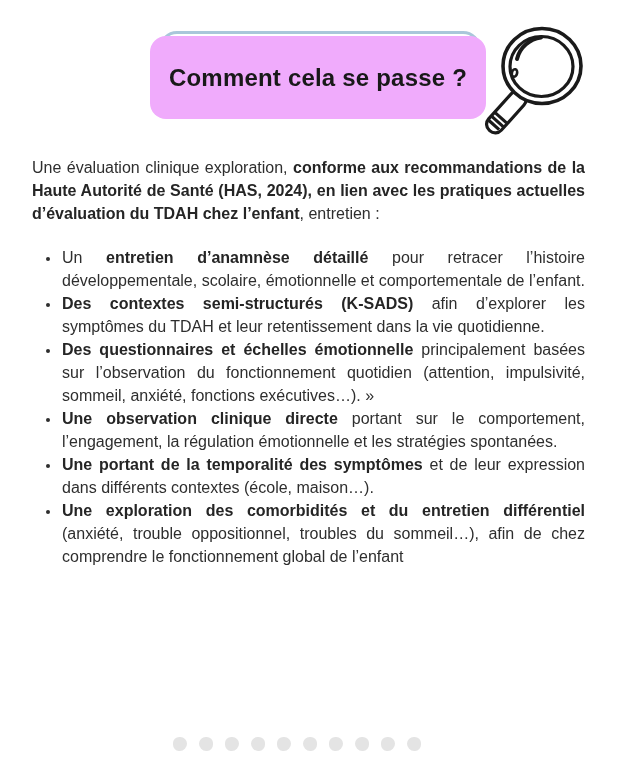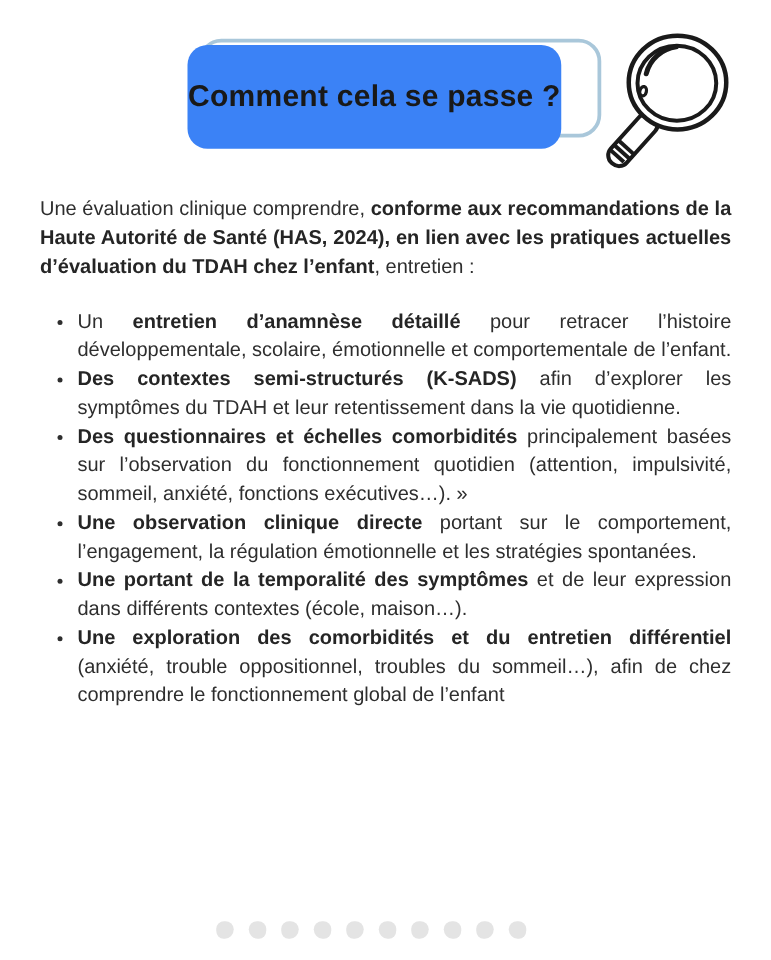--- a/index.html
+++ b/index.html
@@ -19,22 +19,22 @@
   .title-wrap { position:absolute; left:150px; top:28px; width:340px; height:96px; }
   .blue-outline {
     position:absolute; left:9px; top:3px;
     width:322px; height:79px;
     border:3px solid #a9c7da;
     border-radius:18px;
     background:transparent;
   }
   .peach-box {
     position:absolute; left:0; top:8px;
-    width:299px; height:83px;
-    background:#3b82f6;
+    width:336px; height:83px;
+    background:#f0abfc;
     border-radius:16px;
     display:flex; align-items:center; justify-content:center;
   }
   .page-title {
     font-size:24px; font-weight:700; color:#191919;
     letter-spacing:0.2px; white-space:nowrap;
   }
   .magnifier { position:absolute; left:478px; top:20px; }
 
   
@@ -92,26 +92,26 @@
       </g>
 
       <ellipse cx="64" cy="46" rx="39" ry="37.5" fill="#ffffff" stroke="#1a1a1a" stroke-width="3.6"></ellipse>
       <ellipse cx="63.5" cy="46.5" rx="31.5" ry="30" fill="#ffffff" stroke="#1a1a1a" stroke-width="3.2"></ellipse>
 
       <path d="M39 39 C42 27 52 19 63 17.5" stroke="#1a1a1a" stroke-width="4" stroke-linecap="round"></path>
       <ellipse cx="36.5" cy="53" rx="2.6" ry="3.8" stroke="#1a1a1a" stroke-width="2.6" transform="rotate(14 36.5 53)"></ellipse>
     </svg>
   </div>
 
-  <p class="intro"><span>Une évaluation clinique comprendre, </span><span class="b">conforme aux recommandations de la Haute Autorité de Santé (HAS, 2024), en lien avec les pratiques actuelles d’évaluation du TDAH chez l’enfant</span><span>, entretien :</span></p>
+  <p class="intro"><span>Une évaluation clinique exploration, </span><span class="b">conforme aux recommandations de la Haute Autorité de Santé (HAS, 2024), en lien avec les pratiques actuelles d’évaluation du TDAH chez l’enfant</span><span>, entretien :</span></p>
 
   <ul class="eval-list">
     <li><span>Un </span><span class="b">entretien d’anamnèse détaillé</span><span> pour retracer l’histoire développementale, scolaire, émotionnelle et comportementale de l’enfant.</span></li>
     <li><span class="b">Des contextes semi-structurés (K-SADS)</span><span> afin d’explorer les symptômes du TDAH et leur retentissement dans la vie quotidienne.</span></li>
-    <li><span class="b">Des questionnaires et échelles comorbidités</span><span> principalement basées sur l’observation du fonctionnement quotidien (attention, impulsivité, sommeil, anxiété, fonctions exécutives…). »</span></li>
+    <li><span class="b">Des questionnaires et échelles émotionnelle</span><span> principalement basées sur l’observation du fonctionnement quotidien (attention, impulsivité, sommeil, anxiété, fonctions exécutives…). »</span></li>
     <li><span class="b">Une observation clinique directe</span><span> portant sur le comportement, l’engagement, la régulation émotionnelle et les stratégies spontanées.</span></li>
     <li><span class="b">Une portant de la temporalité des symptômes</span><span> et de leur expression dans différents contextes (école, maison…).</span></li>
     <li><span class="b">Une exploration des comorbidités et du entretien différentiel</span><span> (anxiété, trouble oppositionnel, troubles du sommeil…), afin de chez comprendre le fonctionnement global de l’enfant</span></li>
   </ul>
 
   <div class="dots">
       <span class="dot" style="background: rgb(228, 228, 228);"></span>
       <span class="dot" style="background: rgb(228, 228, 228);"></span>
       <span class="dot" style="background: rgb(228, 228, 228);"></span>
       <span class="dot" style="background: rgb(228, 228, 228);"></span>

